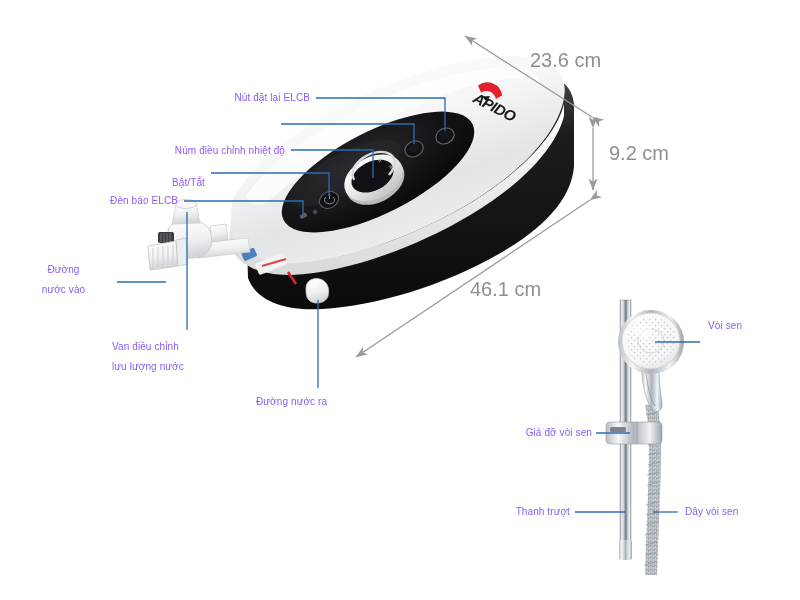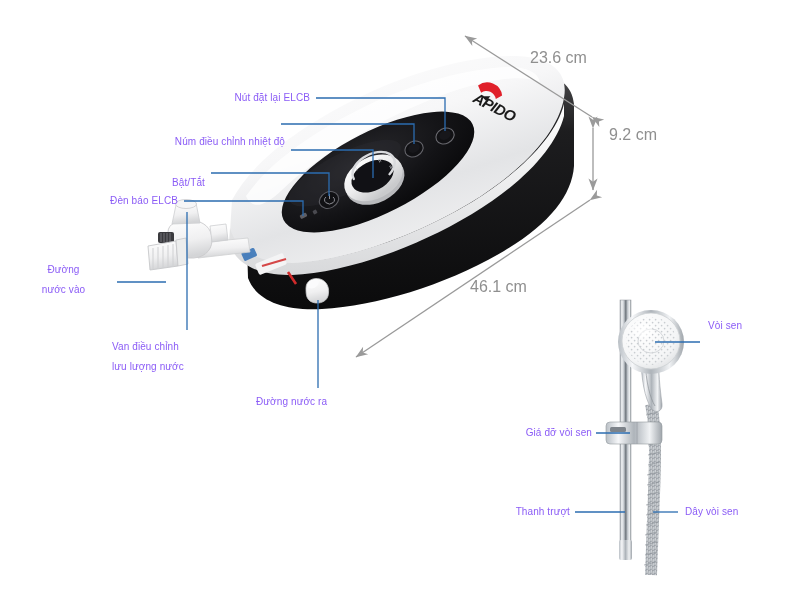--- a/index.html
+++ b/index.html
@@ -17,21 +17,21 @@
     color:#8b5cf6;
     font-size:10px;
     line-height:20px;
     white-space:nowrap;
     letter-spacing:.1px;
   }
   .lbl.r{text-align:right;}
   .dim{
     position:absolute;
     color:#8f8f8f;
-    font-size:16px;
+    font-size:20px;
     white-space:nowrap;
   }
 </style>
 </head>
 <body>
 
 <div id="stage">
 
   <svg id="scene" viewBox="0 0 800 600">
     <defs>
@@ -284,41 +284,41 @@
       <line x1="655" y1="342" x2="700" y2="342"></line>
       <line x1="596" y1="433" x2="630" y2="433"></line>
       <line x1="575" y1="512" x2="625" y2="512"></line>
       <line x1="653" y1="512" x2="678" y2="512"></line>
     </g>
   </svg>
 
   <div class="lbl r" style="left:46px;top:88px;width:264px;">Nút đặt lại ELCB</div>
 
 
-  <div class="lbl r" style="left:16px;top:132px;width:269px;">Núm điều chỉnh nhiệt độ</div>
+  <div class="lbl r" style="left:16px;top:141px;width:269px;">Núm điều chỉnh nhiệt độ</div>
 
   <div class="lbl r" style="left:76px;top:173px;width:129px;">Bật/Tắt</div>
 
   <div class="lbl r" style="left:28px;top:191px;width:150px;">Đèn báo ELCB</div>
 
   <div class="lbl r" style="left:16px;top:260px;width:95px;text-align:center;">
     <div>Đường</div>
     <div>nước vào</div>
   </div>
 
   <div class="lbl" style="left:256px;top:392px;width:180px;">Đường nước ra</div>
 
   <div class="lbl" style="left:112px;top:337px;width:170px;">
     <div>Van điều chỉnh</div>
     <div>lưu lượng nước</div>
   </div>
 
   <div class="dim" style="left:530px;top:49px;">23.6 cm</div>
 
-  <div class="dim" style="left:609px;top:126px;">9.2 cm</div>
+  <div class="dim" style="left:609px;top:142px;">9.2 cm</div>
 
   <div class="dim" style="left:470px;top:278px;">46.1 cm</div>
 
   <div class="lbl" style="left:708px;top:316px;">Vòi sen</div>
 
   <div class="lbl r" style="left:440px;top:423px;width:152px;">Giá đỡ vòi sen</div>
 
   <div class="lbl r" style="left:432px;top:502px;width:138px;text-align:right;">Thanh trượt</div>
 
   <div class="lbl" style="left:685px;top:502px;">Dây vòi sen</div>

